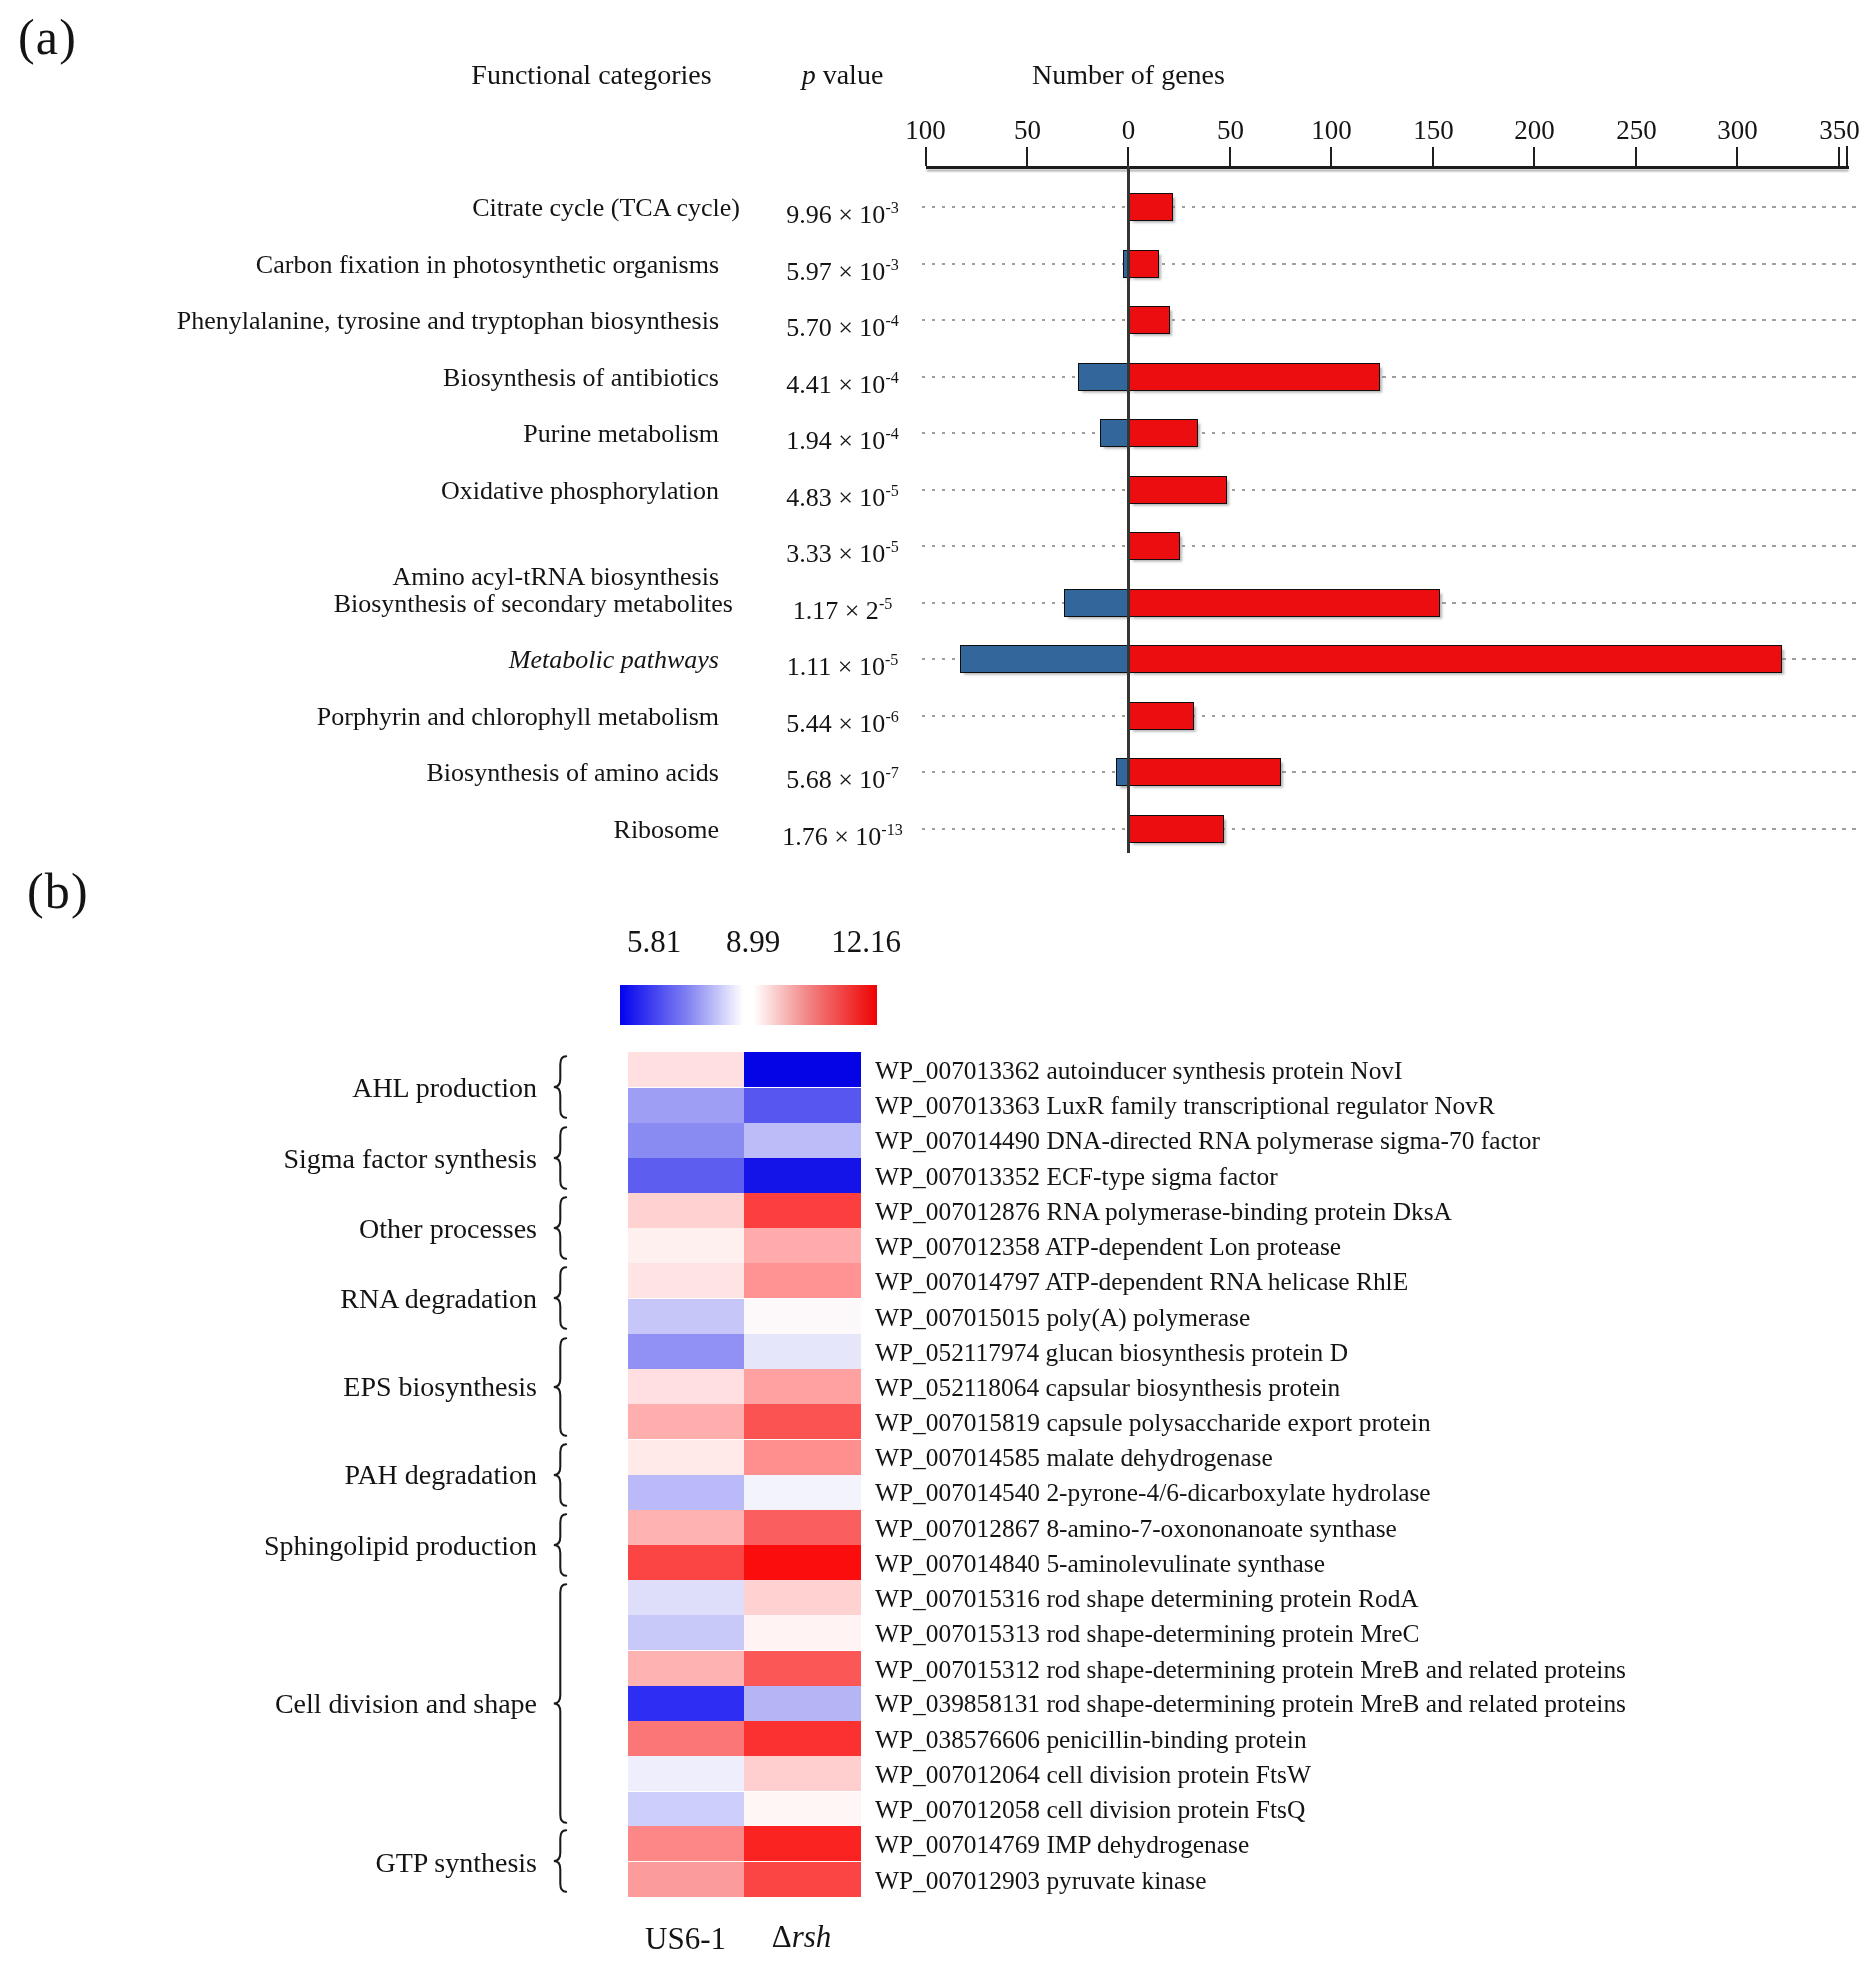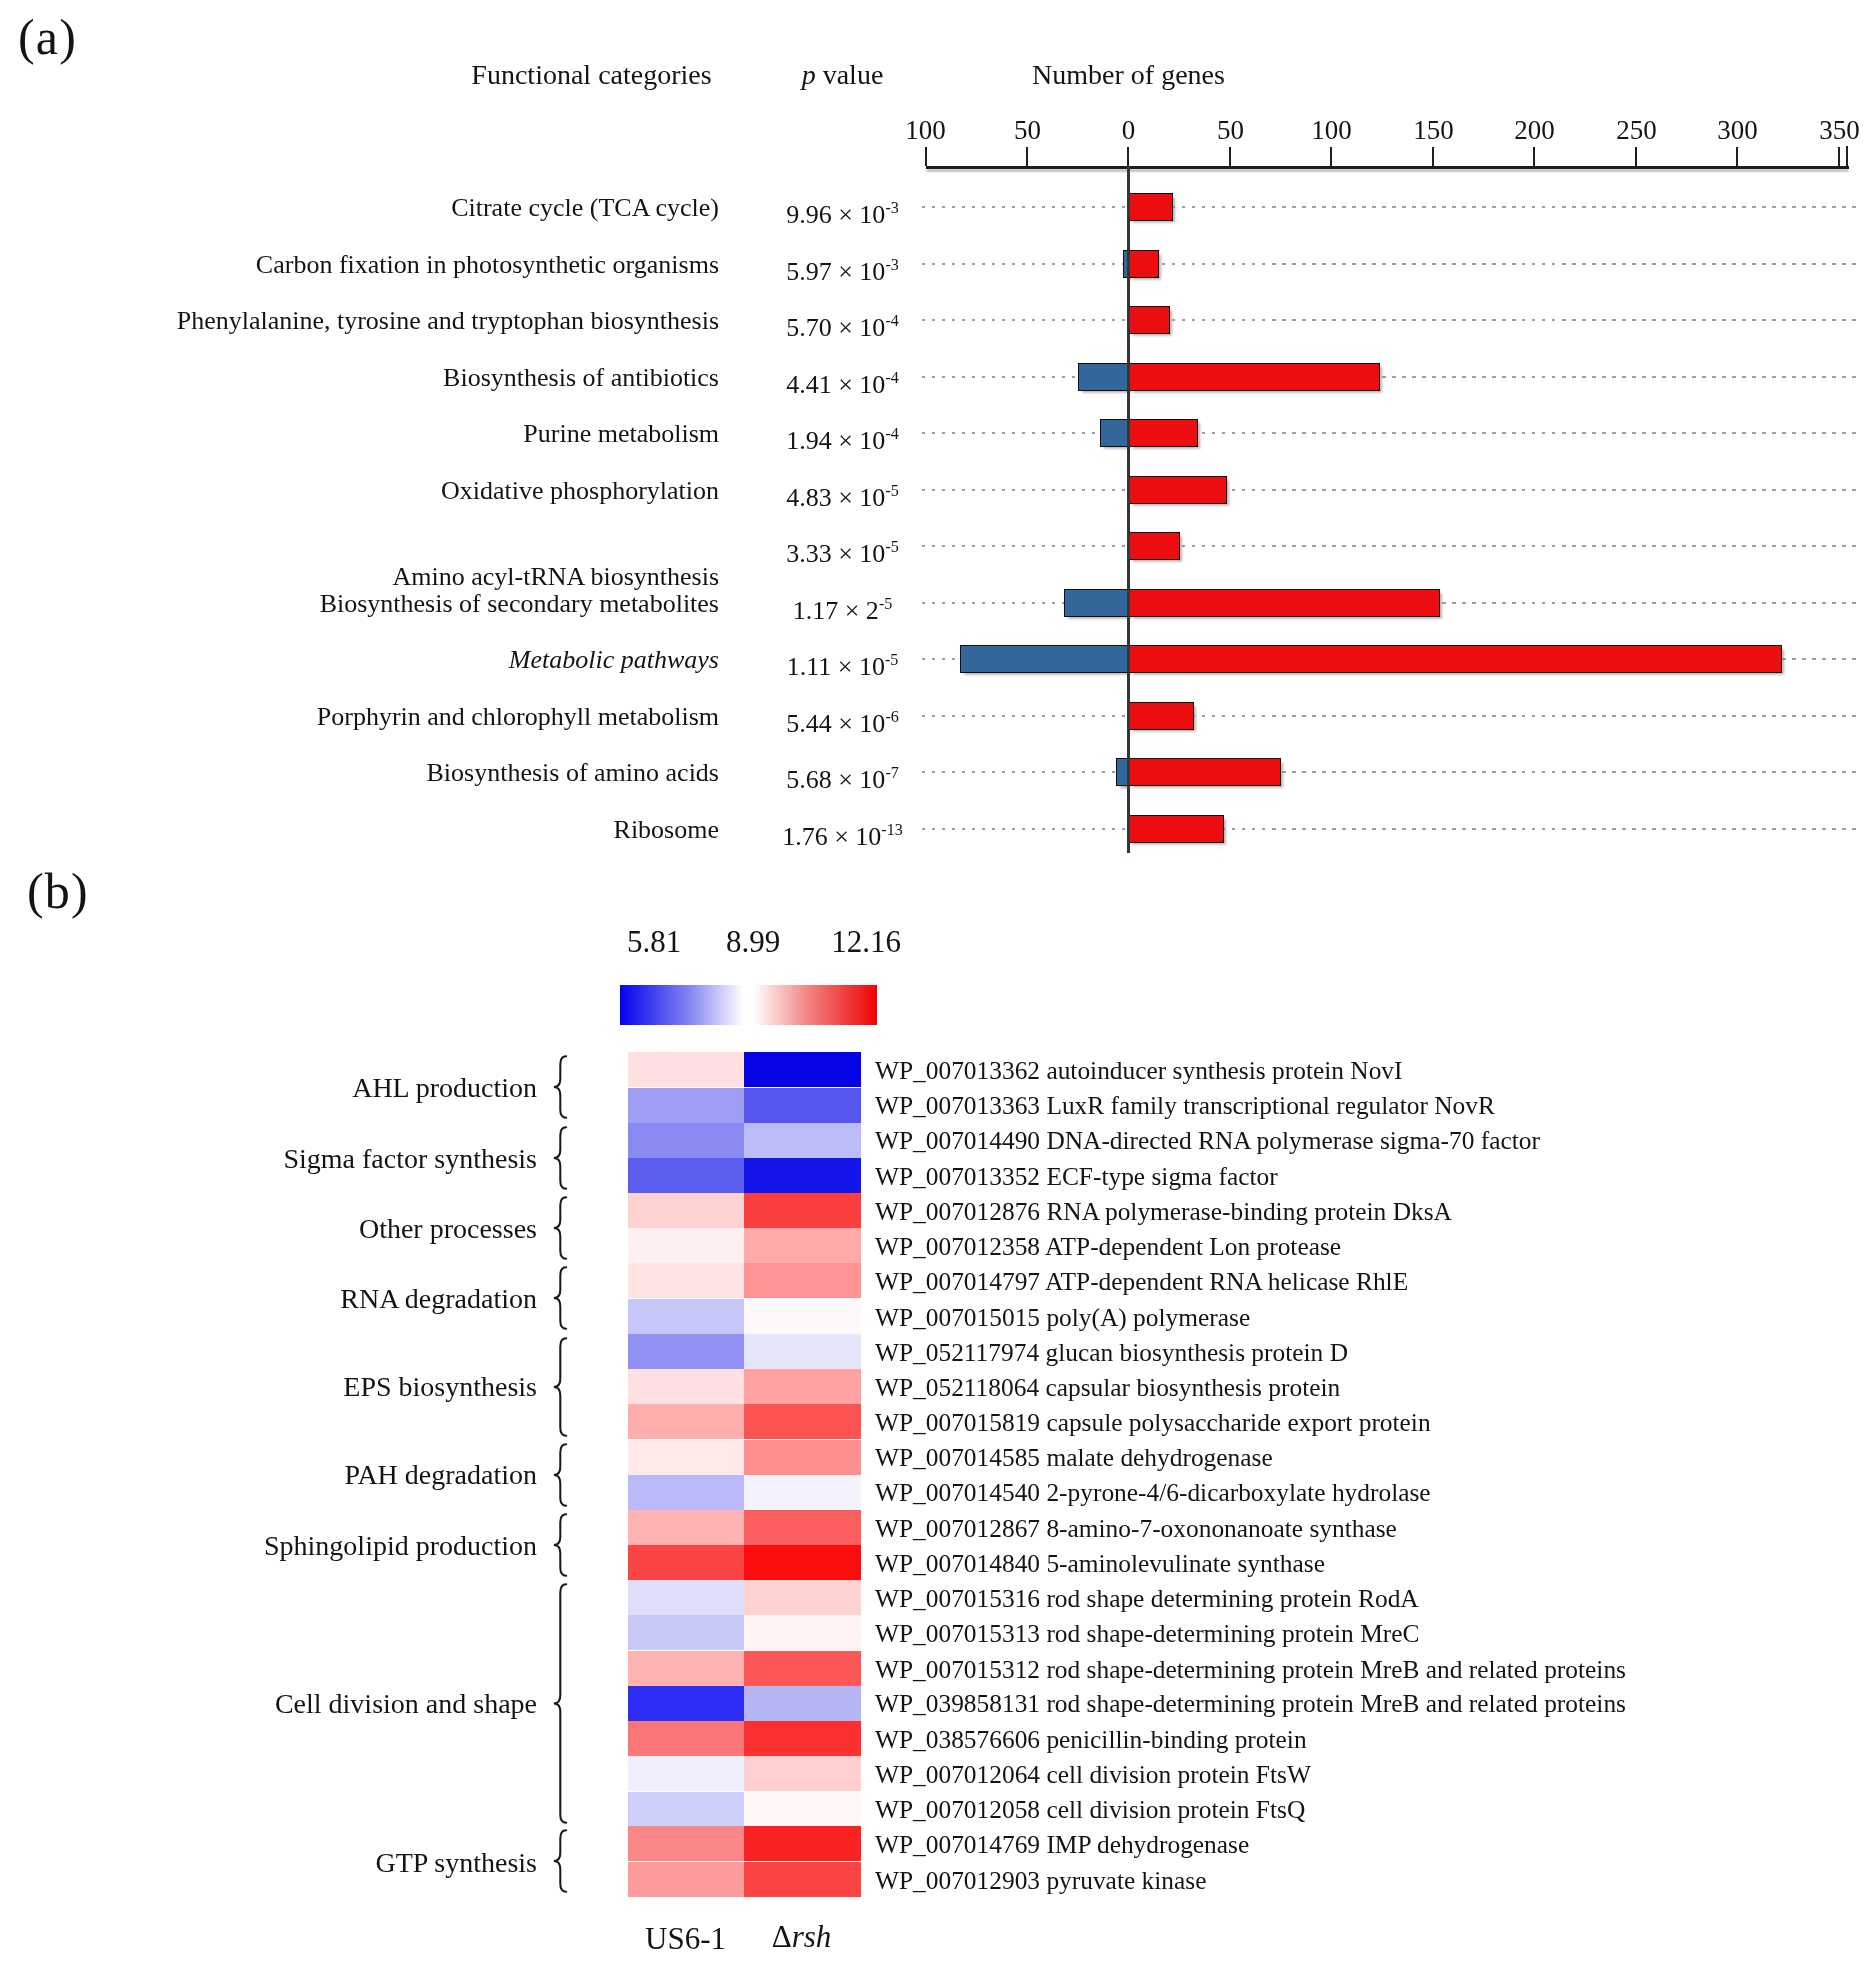--- a/index.html
+++ b/index.html
@@ -53,21 +53,21 @@
       <div class="abs tick-mark" style="left: 1635px; top: 147px; height: 19px;"></div>
       <div class="abs tick-label" style="left: 1595px; top: 115px;">250</div>
       <div class="abs tick-mark" style="left: 1736px; top: 147px; height: 19px;"></div>
       <div class="abs tick-label" style="left: 1696px; top: 115px;">300</div>
       <div class="abs tick-mark" style="left: 1838px; top: 147px; height: 19px;"></div>
       <div class="abs tick-label" style="left: 1798px; top: 115px;">350</div>
       <div class="abs tick-mark" style="left: 1846px; top: 146px; height: 20px;"></div>
     </div>
   <div class="abs" id="bar-rows">
       <div class="abs dotline" style="left: 922px; top: 206px; width: 939px;"></div>
-      <div class="abs cat-label" style="left: 0px; top: 190px; width: 719px;">Citrate cycle (TCA cycle)</div>
+      <div class="abs cat-label" style="left: 0px; top: 190px; width: 719px; padding-left: 21px;">Citrate cycle (TCA cycle)</div>
       <div class="abs p-label" style="left: 736px; top: 190px; width: 213px;"><span>9.96 × 10</span><sup>-3</sup></div>
       <div class="abs bar" style="left: 1129px; top: 193px; width: 44px; height: 28px; background: rgb(236, 13, 17);"></div>
       <div class="abs dotline" style="left: 922px; top: 263px; width: 939px;"></div>
       <div class="abs cat-label" style="left: 0px; top: 247px; width: 719px;">Carbon fixation in photosynthetic organisms</div>
       <div class="abs p-label" style="left: 736px; top: 247px; width: 213px;"><span>5.97 × 10</span><sup>-3</sup></div>
       <div class="abs bar" style="left: 1123px; top: 250px; width: 6px; height: 28px; background: rgb(51, 102, 155);"></div>
       <div class="abs bar" style="left: 1129px; top: 250px; width: 30px; height: 28px; background: rgb(236, 13, 17);"></div>
       <div class="abs dotline" style="left: 922px; top: 319px; width: 939px;"></div>
       <div class="abs cat-label" style="left: 0px; top: 303px; width: 719px;">Phenylalanine, tyrosine and tryptophan biosynthesis</div>
       <div class="abs p-label" style="left: 736px; top: 303px; width: 213px;"><span>5.70 × 10</span><sup>-4</sup></div>
@@ -84,21 +84,21 @@
       <div class="abs bar" style="left: 1129px; top: 419px; width: 69px; height: 28px; background: rgb(236, 13, 17);"></div>
       <div class="abs dotline" style="left: 922px; top: 489px; width: 939px;"></div>
       <div class="abs cat-label" style="left: 0px; top: 473px; width: 719px;">Oxidative phosphorylation</div>
       <div class="abs p-label" style="left: 736px; top: 473px; width: 213px;"><span>4.83 × 10</span><sup>-5</sup></div>
       <div class="abs bar" style="left: 1129px; top: 476px; width: 98px; height: 28px; background: rgb(236, 13, 17);"></div>
       <div class="abs dotline" style="left: 922px; top: 545px; width: 939px;"></div>
       <div class="abs cat-label" style="left: 0px; top: 559px; width: 719px;">Amino acyl-tRNA biosynthesis</div>
       <div class="abs p-label" style="left: 736px; top: 529px; width: 213px;"><span>3.33 × 10</span><sup>-5</sup></div>
       <div class="abs bar" style="left: 1129px; top: 532px; width: 51px; height: 28px; background: rgb(236, 13, 17);"></div>
       <div class="abs dotline" style="left: 922px; top: 602px; width: 939px;"></div>
-      <div class="abs cat-label" style="left: 0px; top: 586px; width: 719px;">Biosynthesis of secondary metabolites</div>
+      <div class="abs cat-label" style="left: 14px; top: 586px; width: 719px;">Biosynthesis of secondary metabolites</div>
       <div class="abs p-label" style="left: 736px; top: 586px; width: 213px;"><span>1.17 × 2</span><sup>-5</sup></div>
       <div class="abs bar" style="left: 1064px; top: 589px; width: 65px; height: 28px; background: rgb(51, 102, 155);"></div>
       <div class="abs bar" style="left: 1129px; top: 589px; width: 311px; height: 28px; background: rgb(236, 13, 17);"></div>
       <div class="abs dotline" style="left: 922px; top: 658px; width: 939px;"></div>
       <div class="abs cat-label" style="left: 0px; top: 642px; width: 719px; font-style: italic;">Metabolic pathways</div>
       <div class="abs p-label" style="left: 736px; top: 642px; width: 213px;"><span>1.11 × 10</span><sup>-5</sup></div>
       <div class="abs bar" style="left: 960px; top: 645px; width: 169px; height: 28px; background: rgb(51, 102, 155);"></div>
       <div class="abs bar" style="left: 1129px; top: 645px; width: 653px; height: 28px; background: rgb(236, 13, 17);"></div>
       <div class="abs dotline" style="left: 922px; top: 715px; width: 939px;"></div>
       <div class="abs cat-label" style="left: 0px; top: 699px; width: 719px;">Porphyrin and chlorophyll metabolism</div>

